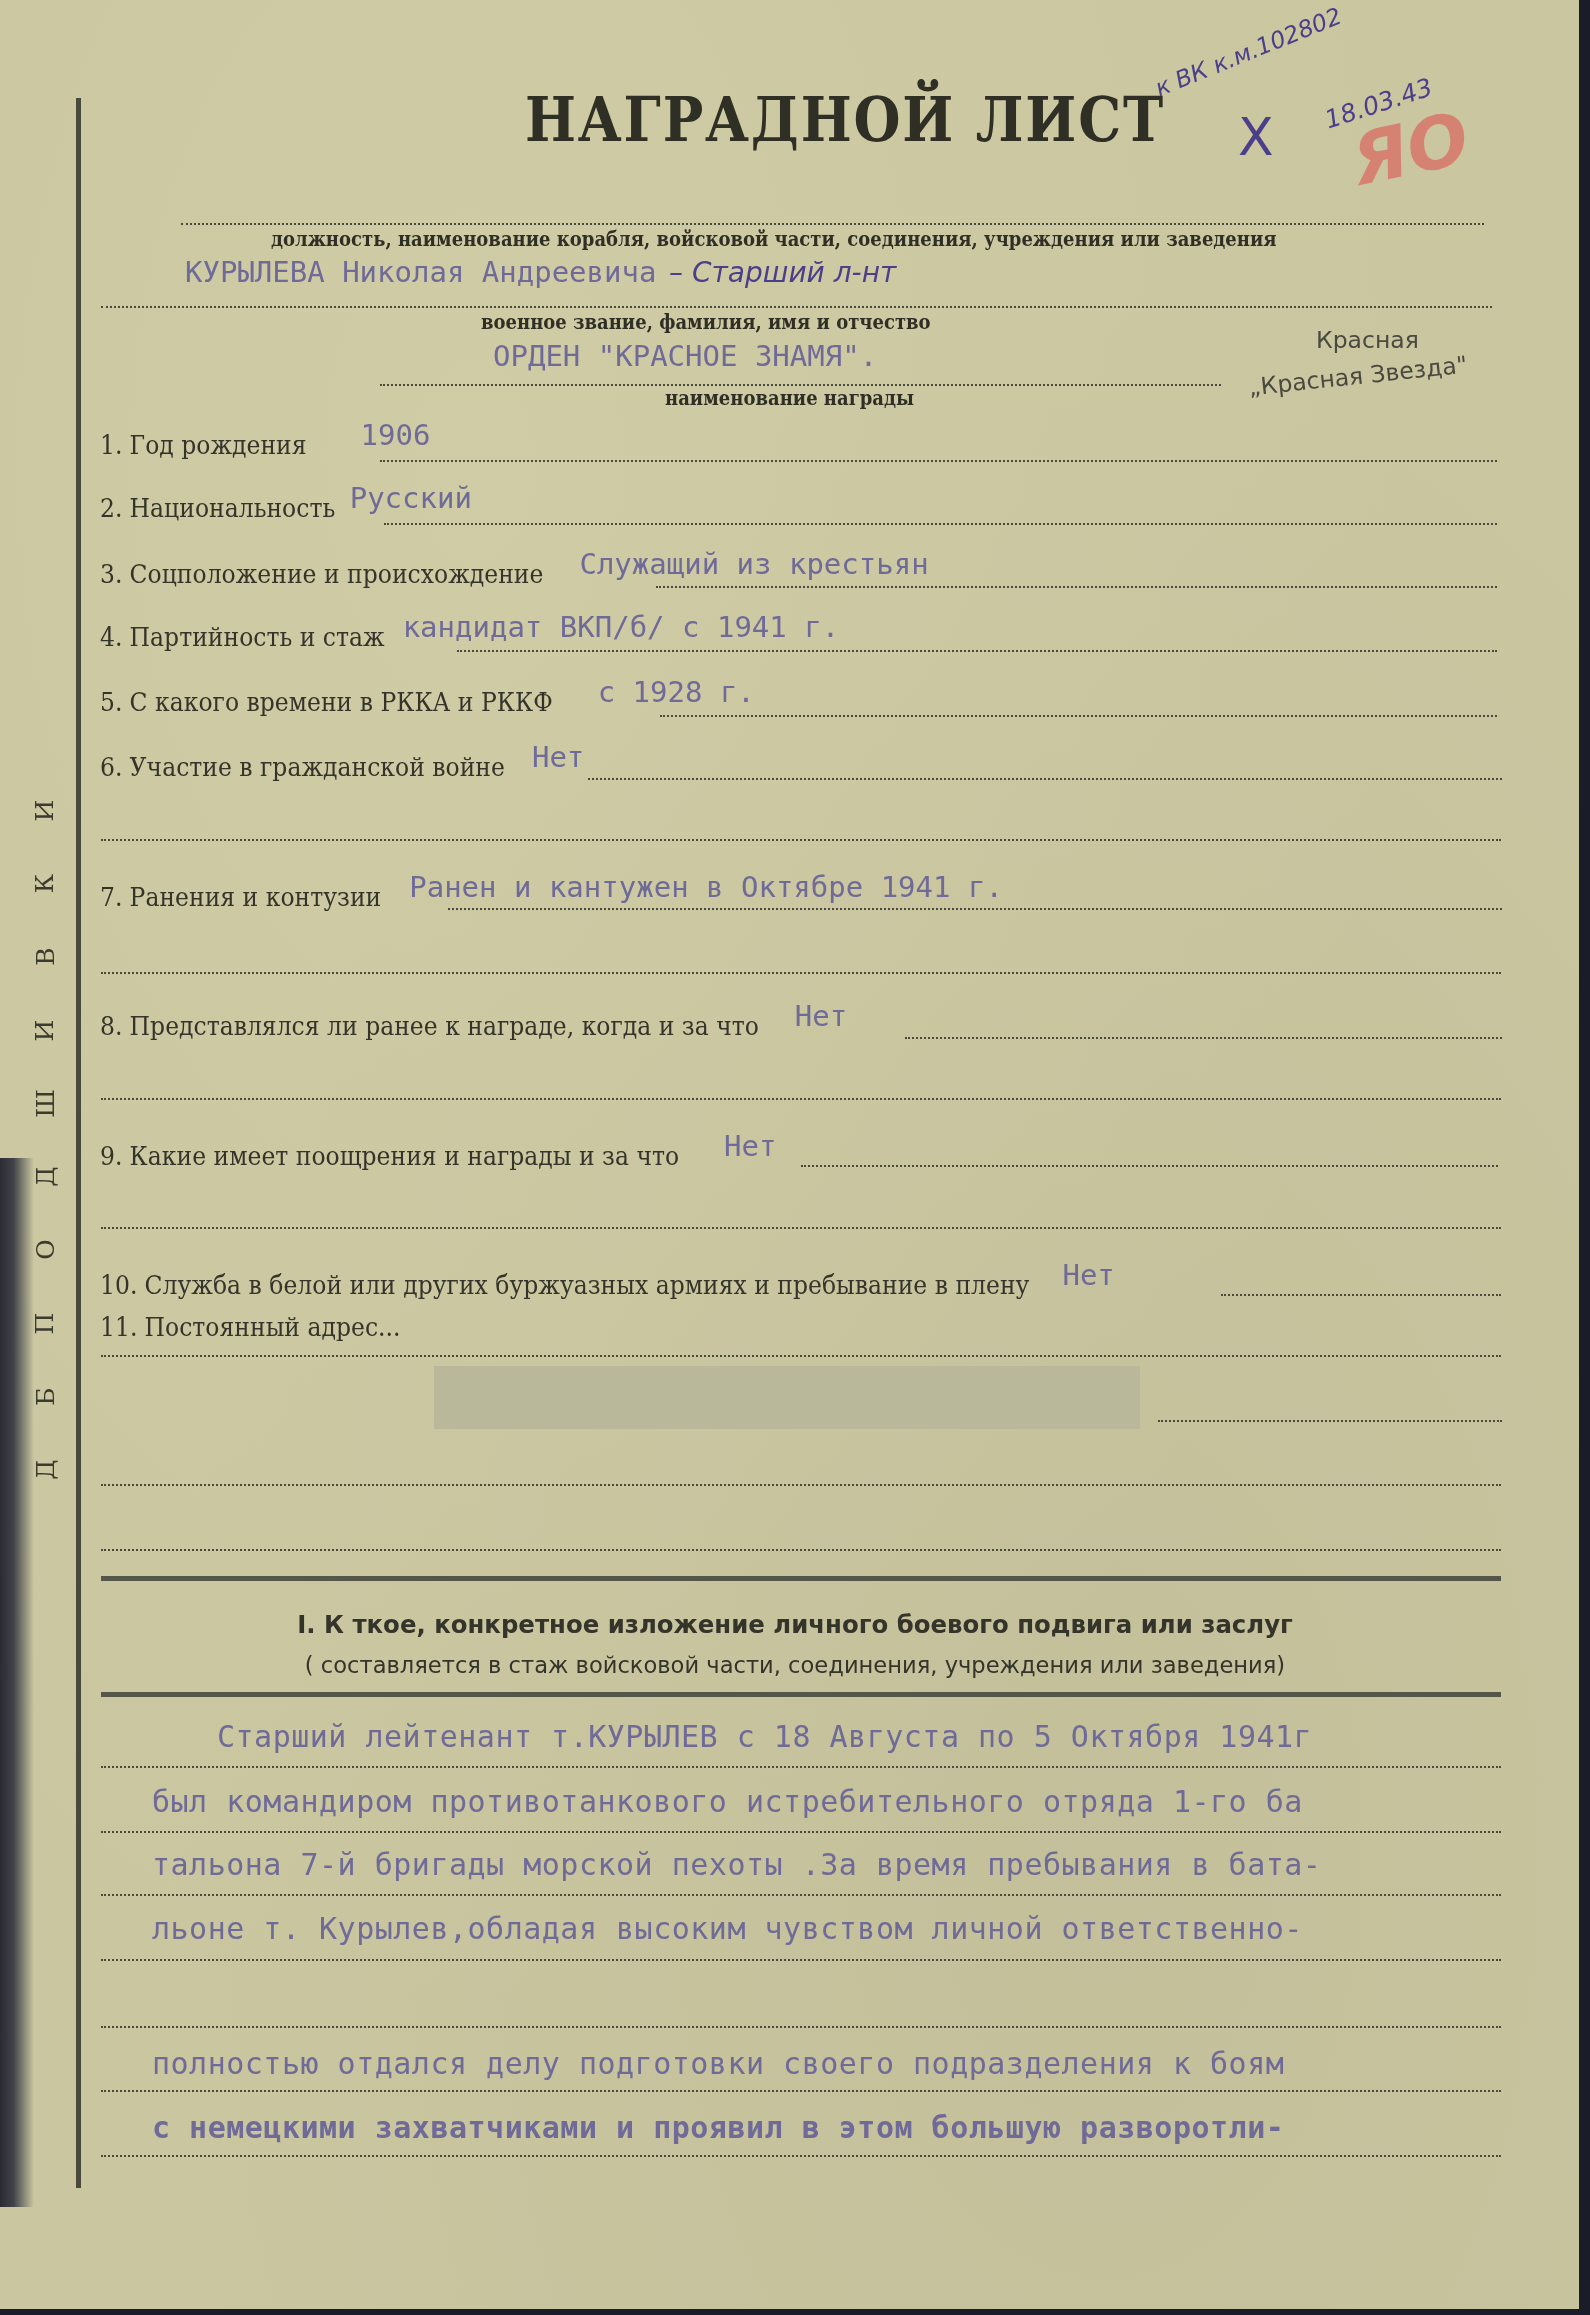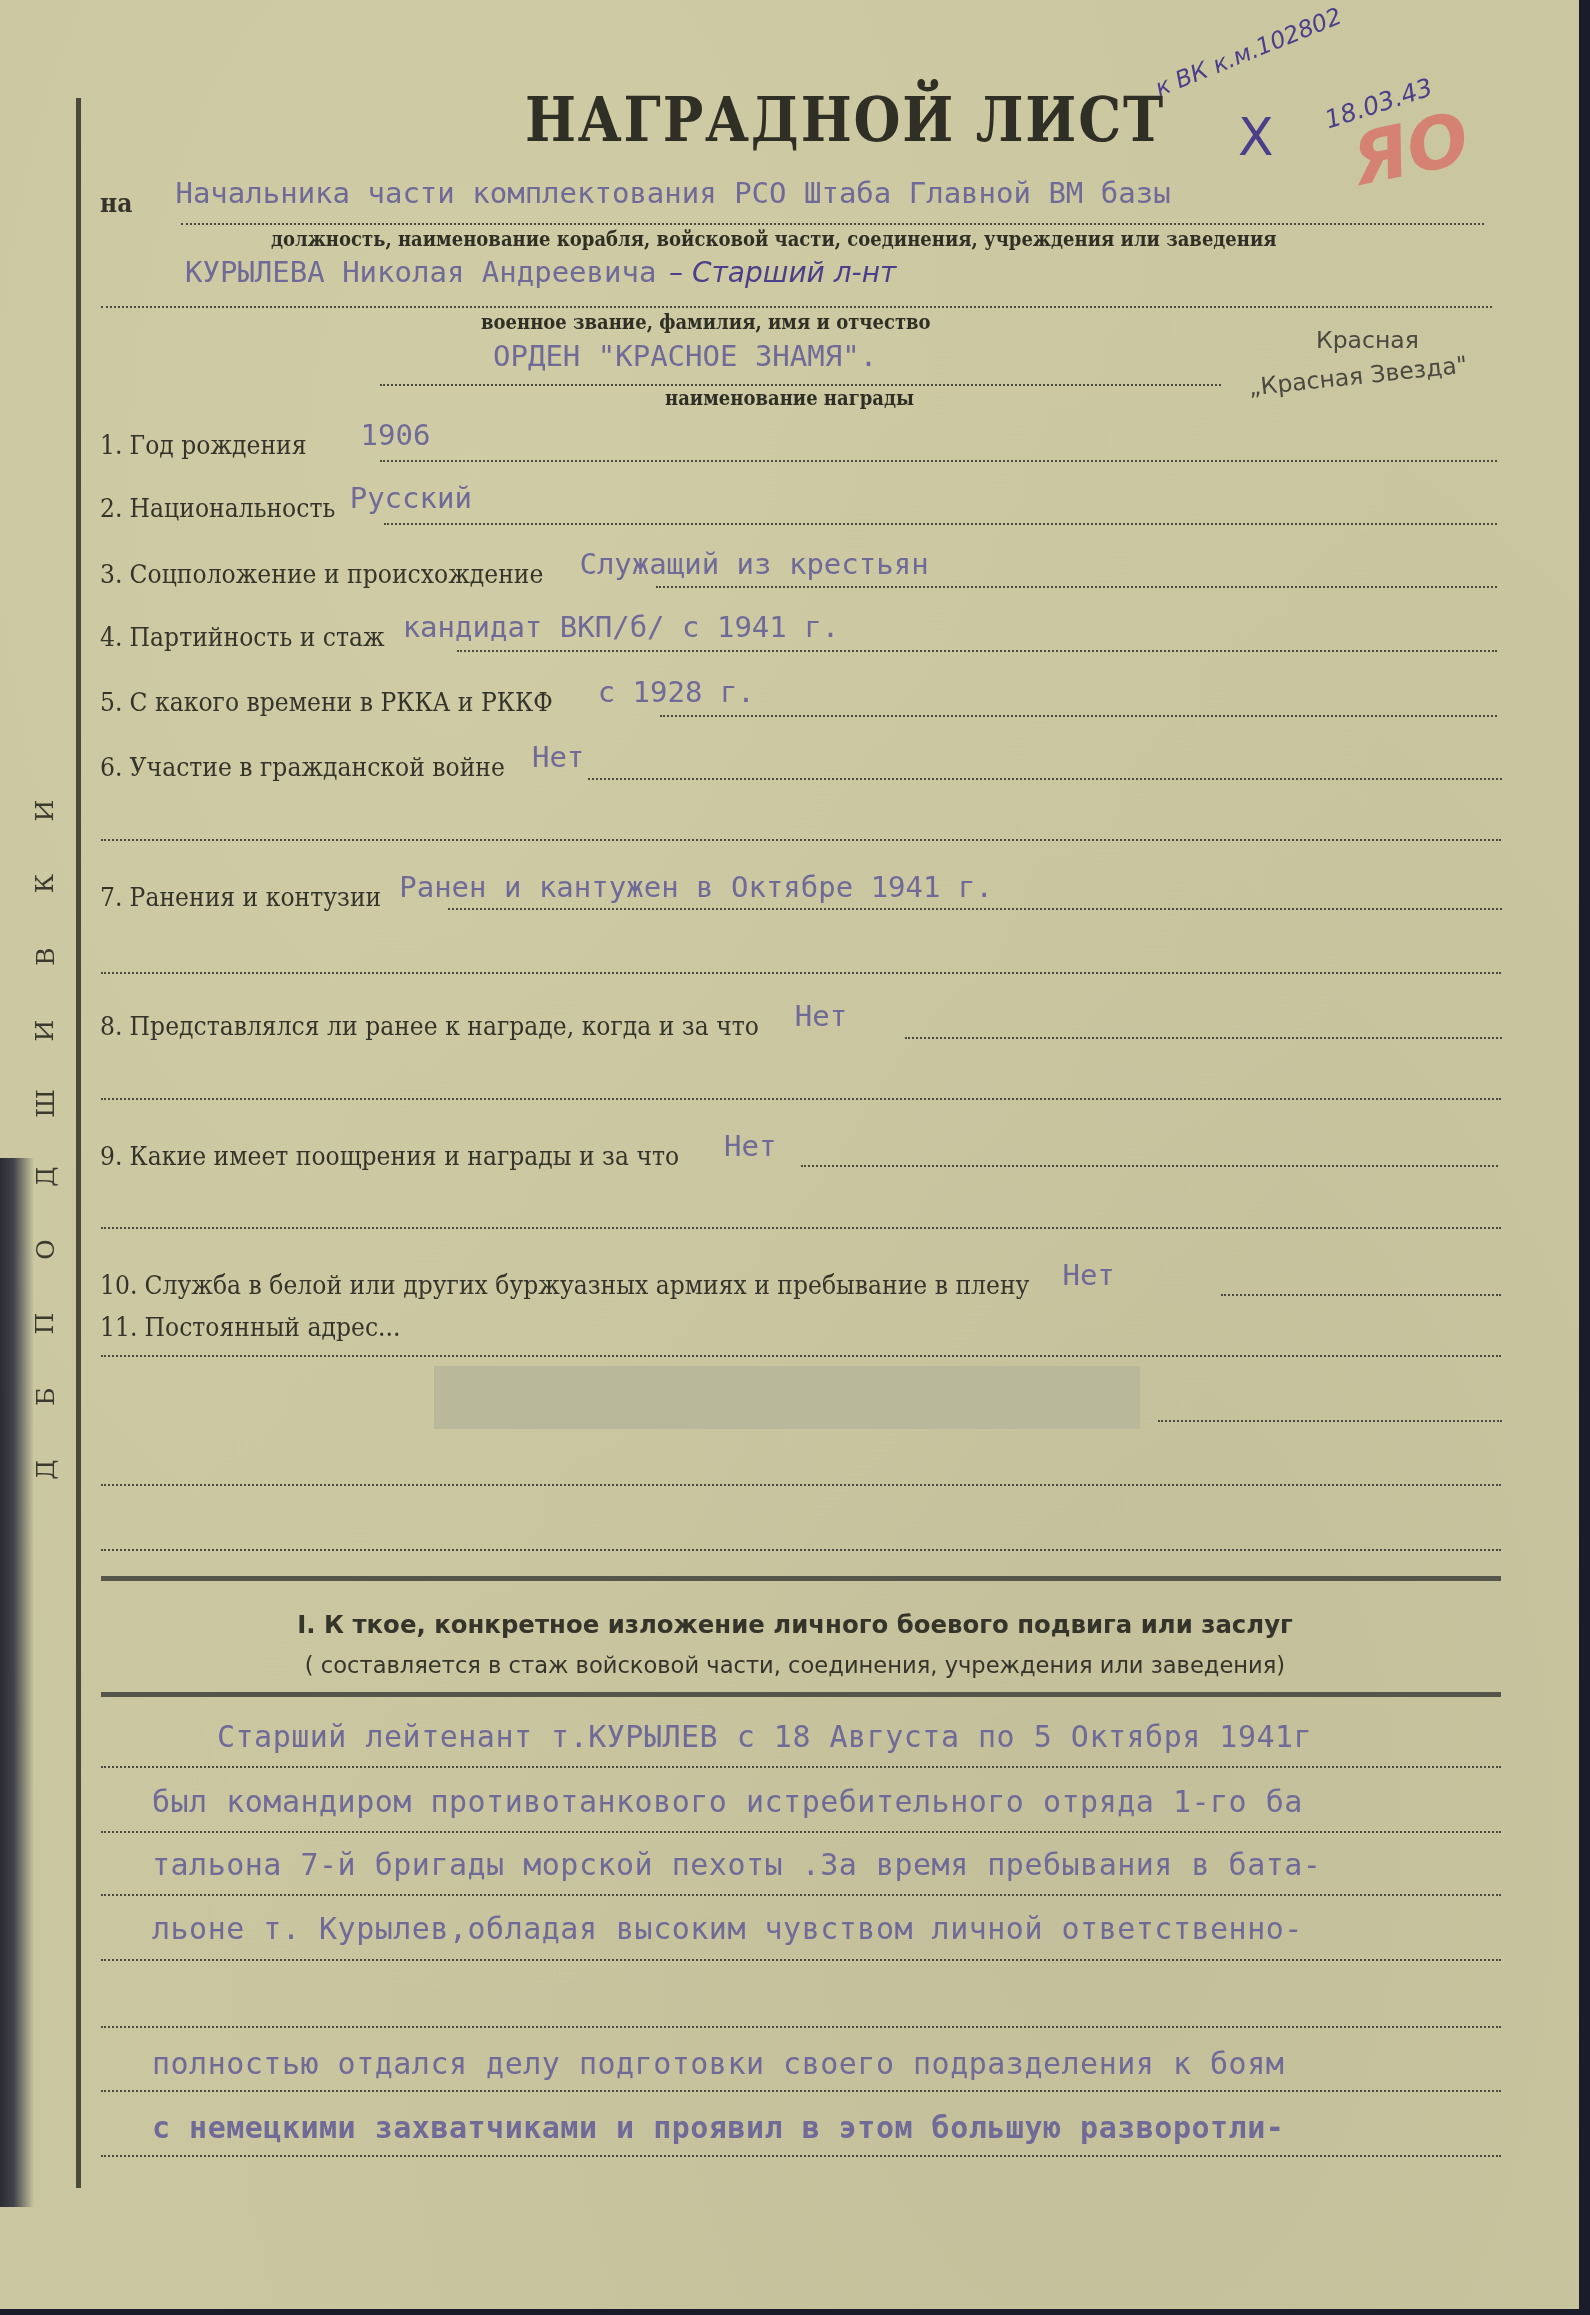--- a/index.html
+++ b/index.html
@@ -103,24 +103,20 @@
     <span>Д</span>
   </div>
 
   <div class="title">НАГРАДНОЙ ЛИСТ</div>
 
   <div class="handnote" style="left:1149px; top:38px; font-size:23.5px; transform:rotate(-22deg);">к ВК к.м.102802</div>
   <div class="handnote" style="left:1238px; top:107px; font-size:52px; font-style:normal;">Х</div>
   <div class="handnote" style="left:1323px; top:89px; font-size:25px; transform:rotate(-18deg);">18.03.43</div>
   <div class="red-mark">ЯО</div>
 
-  <div class="row" style="top:183px;">
-    <span class="label" style="font-weight:bold;">на</span>
-    <span class="typed" style="margin-left:43px;">Начальника части комплектования РСО Штаба Главной ВМ базы</span>
-  </div>
   <div class="dotline" style="left:181px; top:223px; width:1303px;"></div>
   <div class="caption" style="left:271px; top:228px;">должность, наименование корабля, войсковой части, соединения, учреждения или заведения</div>
 
   <div class="row" style="top:262px; left:185px;">
     <span class="typed">КУРЫЛЕВА Николая Андреевича</span>
     <span class="handnote" style="position:relative; font-size:28px; margin-left:12.7px; top:-7.2px;">– Старший л-нт</span>
   </div>
   <div class="dotline" style="left:101px; top:306px; width:1391px;"></div>
   <div class="caption" style="left:481px; top:311px;">военное звание, фамилия, имя и отчество</div>
 
@@ -171,21 +167,21 @@
     <span class="label">6.</span>
     <span class="label" style="margin-left:7.2px;">Участие в гражданской войне</span>
     <span class="typed" style="margin-left:27px;">Нет</span>
   </div>
   <div class="dotline" style="left:588px; top:778px; width:914px;"></div>
   <div class="dotline" style="left:101px; top:839px; width:1400px;"></div>
 
   <div class="row" style="top:877px;">
     <span class="label">7.</span>
     <span class="label" style="margin-left:7.2px;">Ранения и контузии</span>
-    <span class="typed" style="margin-left:18px;">Ранен и кантужен в Октябре 1941 г.</span>
+    <span class="typed" style="margin-left:28px;">Ранен и кантужен в Октябре 1941 г.</span>
   </div>
   <div class="dotline" style="left:448px; top:908px; width:1054px;"></div>
   <div class="dotline" style="left:101px; top:972px; width:1400px;"></div>
 
   <div class="row" style="top:1006px;">
     <span class="label">8.</span>
     <span class="label" style="margin-left:7.2px;">Представлялся ли ранее к награде, когда и за что</span>
     <span class="typed" style="margin-left:36px;">Нет</span>
   </div>
   <div class="dotline" style="left:905px; top:1037px; width:597px;"></div>

